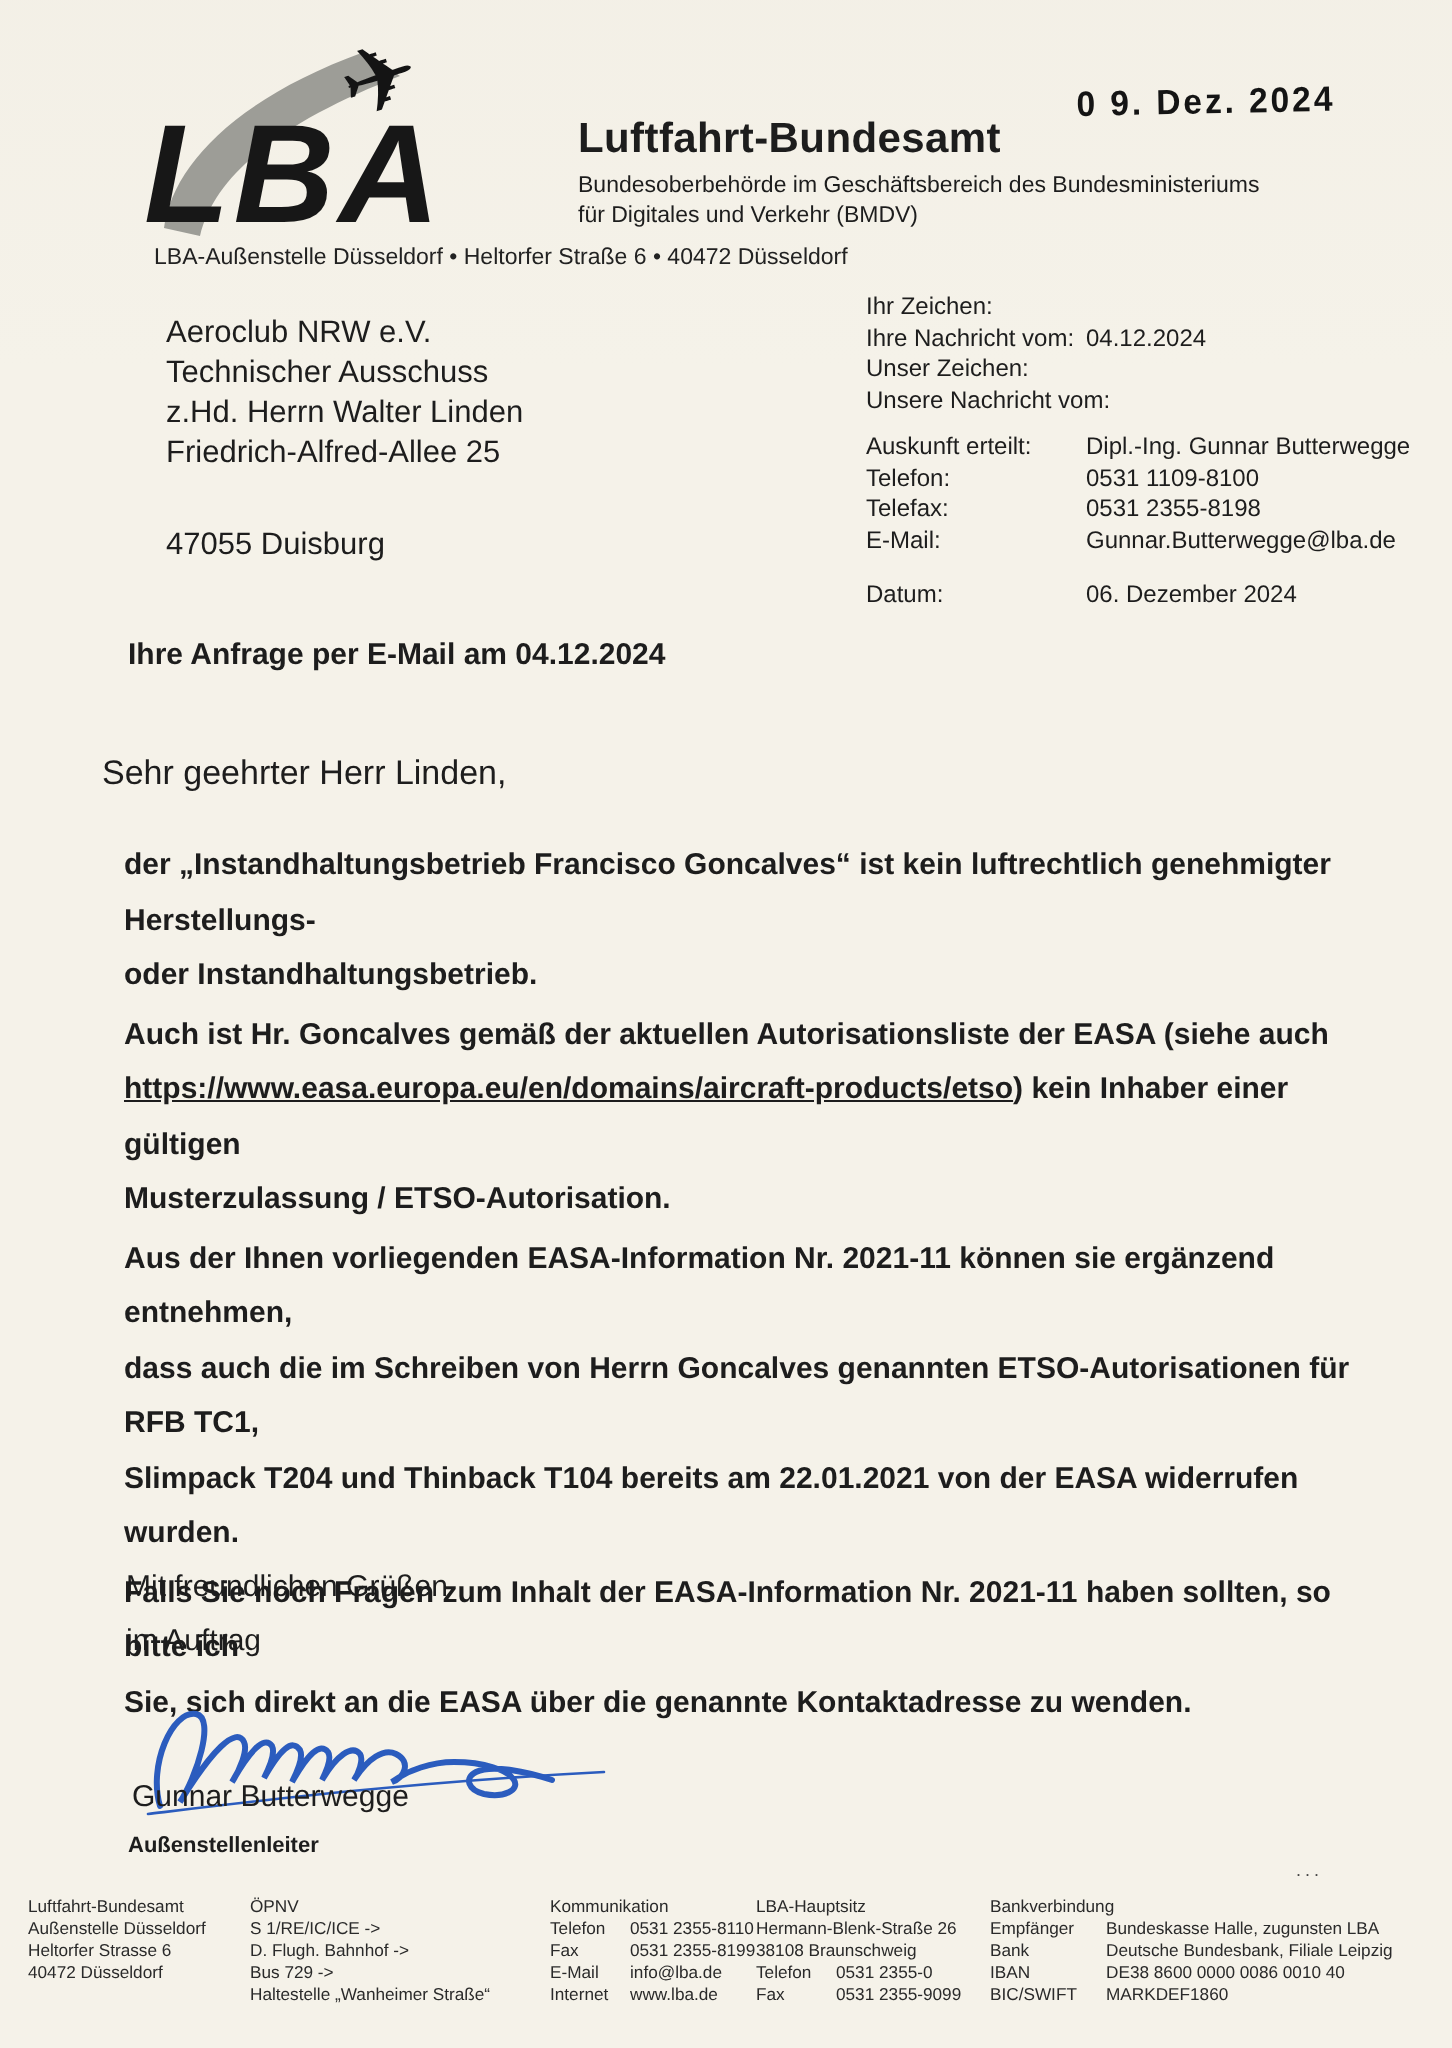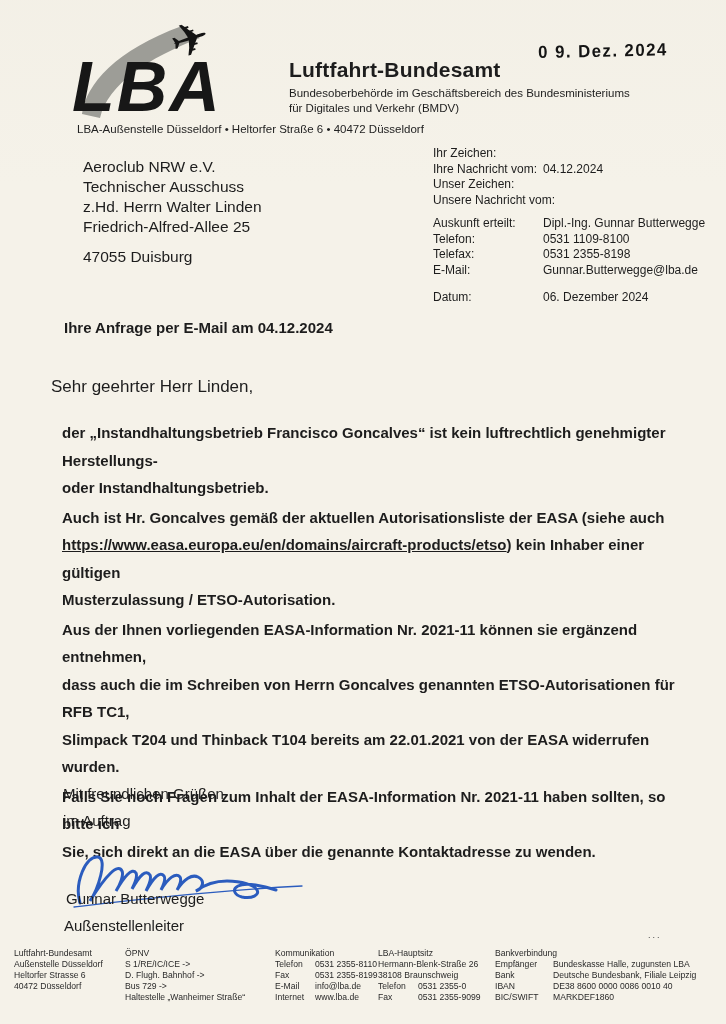--- a/index.html
+++ b/index.html
@@ -15,41 +15,41 @@
   .logo{position:absolute;left:70px;top:12px;width:195px;height:112px;}
   .agency{position:absolute;left:289px;top:58px;}
   .agency-name{font-size:21px;font-weight:bold;letter-spacing:.2px;}
   .agency-sub{font-size:11.5px;line-height:15px;margin-top:4px;white-space:pre-line;}
   .stamp{position:absolute;left:538px;top:42px;font-size:17.5px;font-weight:bold;letter-spacing:1.5px;transform:rotate(-1.2deg) scaleX(.96);transform-origin:left top;color:#141414;}
   .sender-line{position:absolute;left:77px;top:123px;font-size:11.5px;color:#222;}
 
   
   .recipient{position:absolute;left:83px;top:157px;font-size:15.5px;line-height:20px;}
   .recipient-lines{white-space:pre-line;}
-  .recipient-city{margin-top:10px;}
+  .recipient-city{margin-top:26px;}
 
   
   .infoblock{position:absolute;left:433px;top:146px;width:280px;font-size:12px;}
   .inforow{display:grid;grid-template-columns:110px auto;line-height:15.5px;white-space:nowrap;}
   .gap8{height:8px;}
   .gap12{height:12px;}
 
   
   .subject{position:absolute;left:64px;top:319px;font-size:15px;font-weight:bold;}
   .salutation{position:absolute;left:51px;top:377px;font-size:17px;}
   .bodytext{position:absolute;left:62px;top:419px;width:625px;font-size:15px;line-height:27.5px;}
   .bodytext p{margin:0 0 2px;white-space:pre-line;font-weight:bold;}
   .url{text-decoration:underline;}
   .closing{position:absolute;left:63px;top:785px;font-size:15px;}
   .im-auftrag{position:absolute;left:63px;top:812px;font-size:15px;}
 
   
   .signature{position:absolute;left:64px;top:845px;width:250px;height:66px;}
   .signer-name{position:absolute;left:66px;top:890px;font-size:15px;}
-  .signer-title{position:absolute;left:64px;top:917px;font-size:15px;}
+  .signer-title{position:absolute;left:64px;top:917px;font-size:11px;font-weight:bold;}
 
   
   .fcol{position:absolute;top:948px;font-size:8.6px;line-height:11px;color:#2a2a2a;}
   .fcol .title{margin-bottom:0;}
   .flines{white-space:pre-line;}
   .frow{display:grid;white-space:nowrap;}
   .c1{left:14px;}
   .c2{left:125px;}
   .c3{left:263px;margin-left:12px;}
   .c3 .frow{grid-template-columns:40px auto;}

